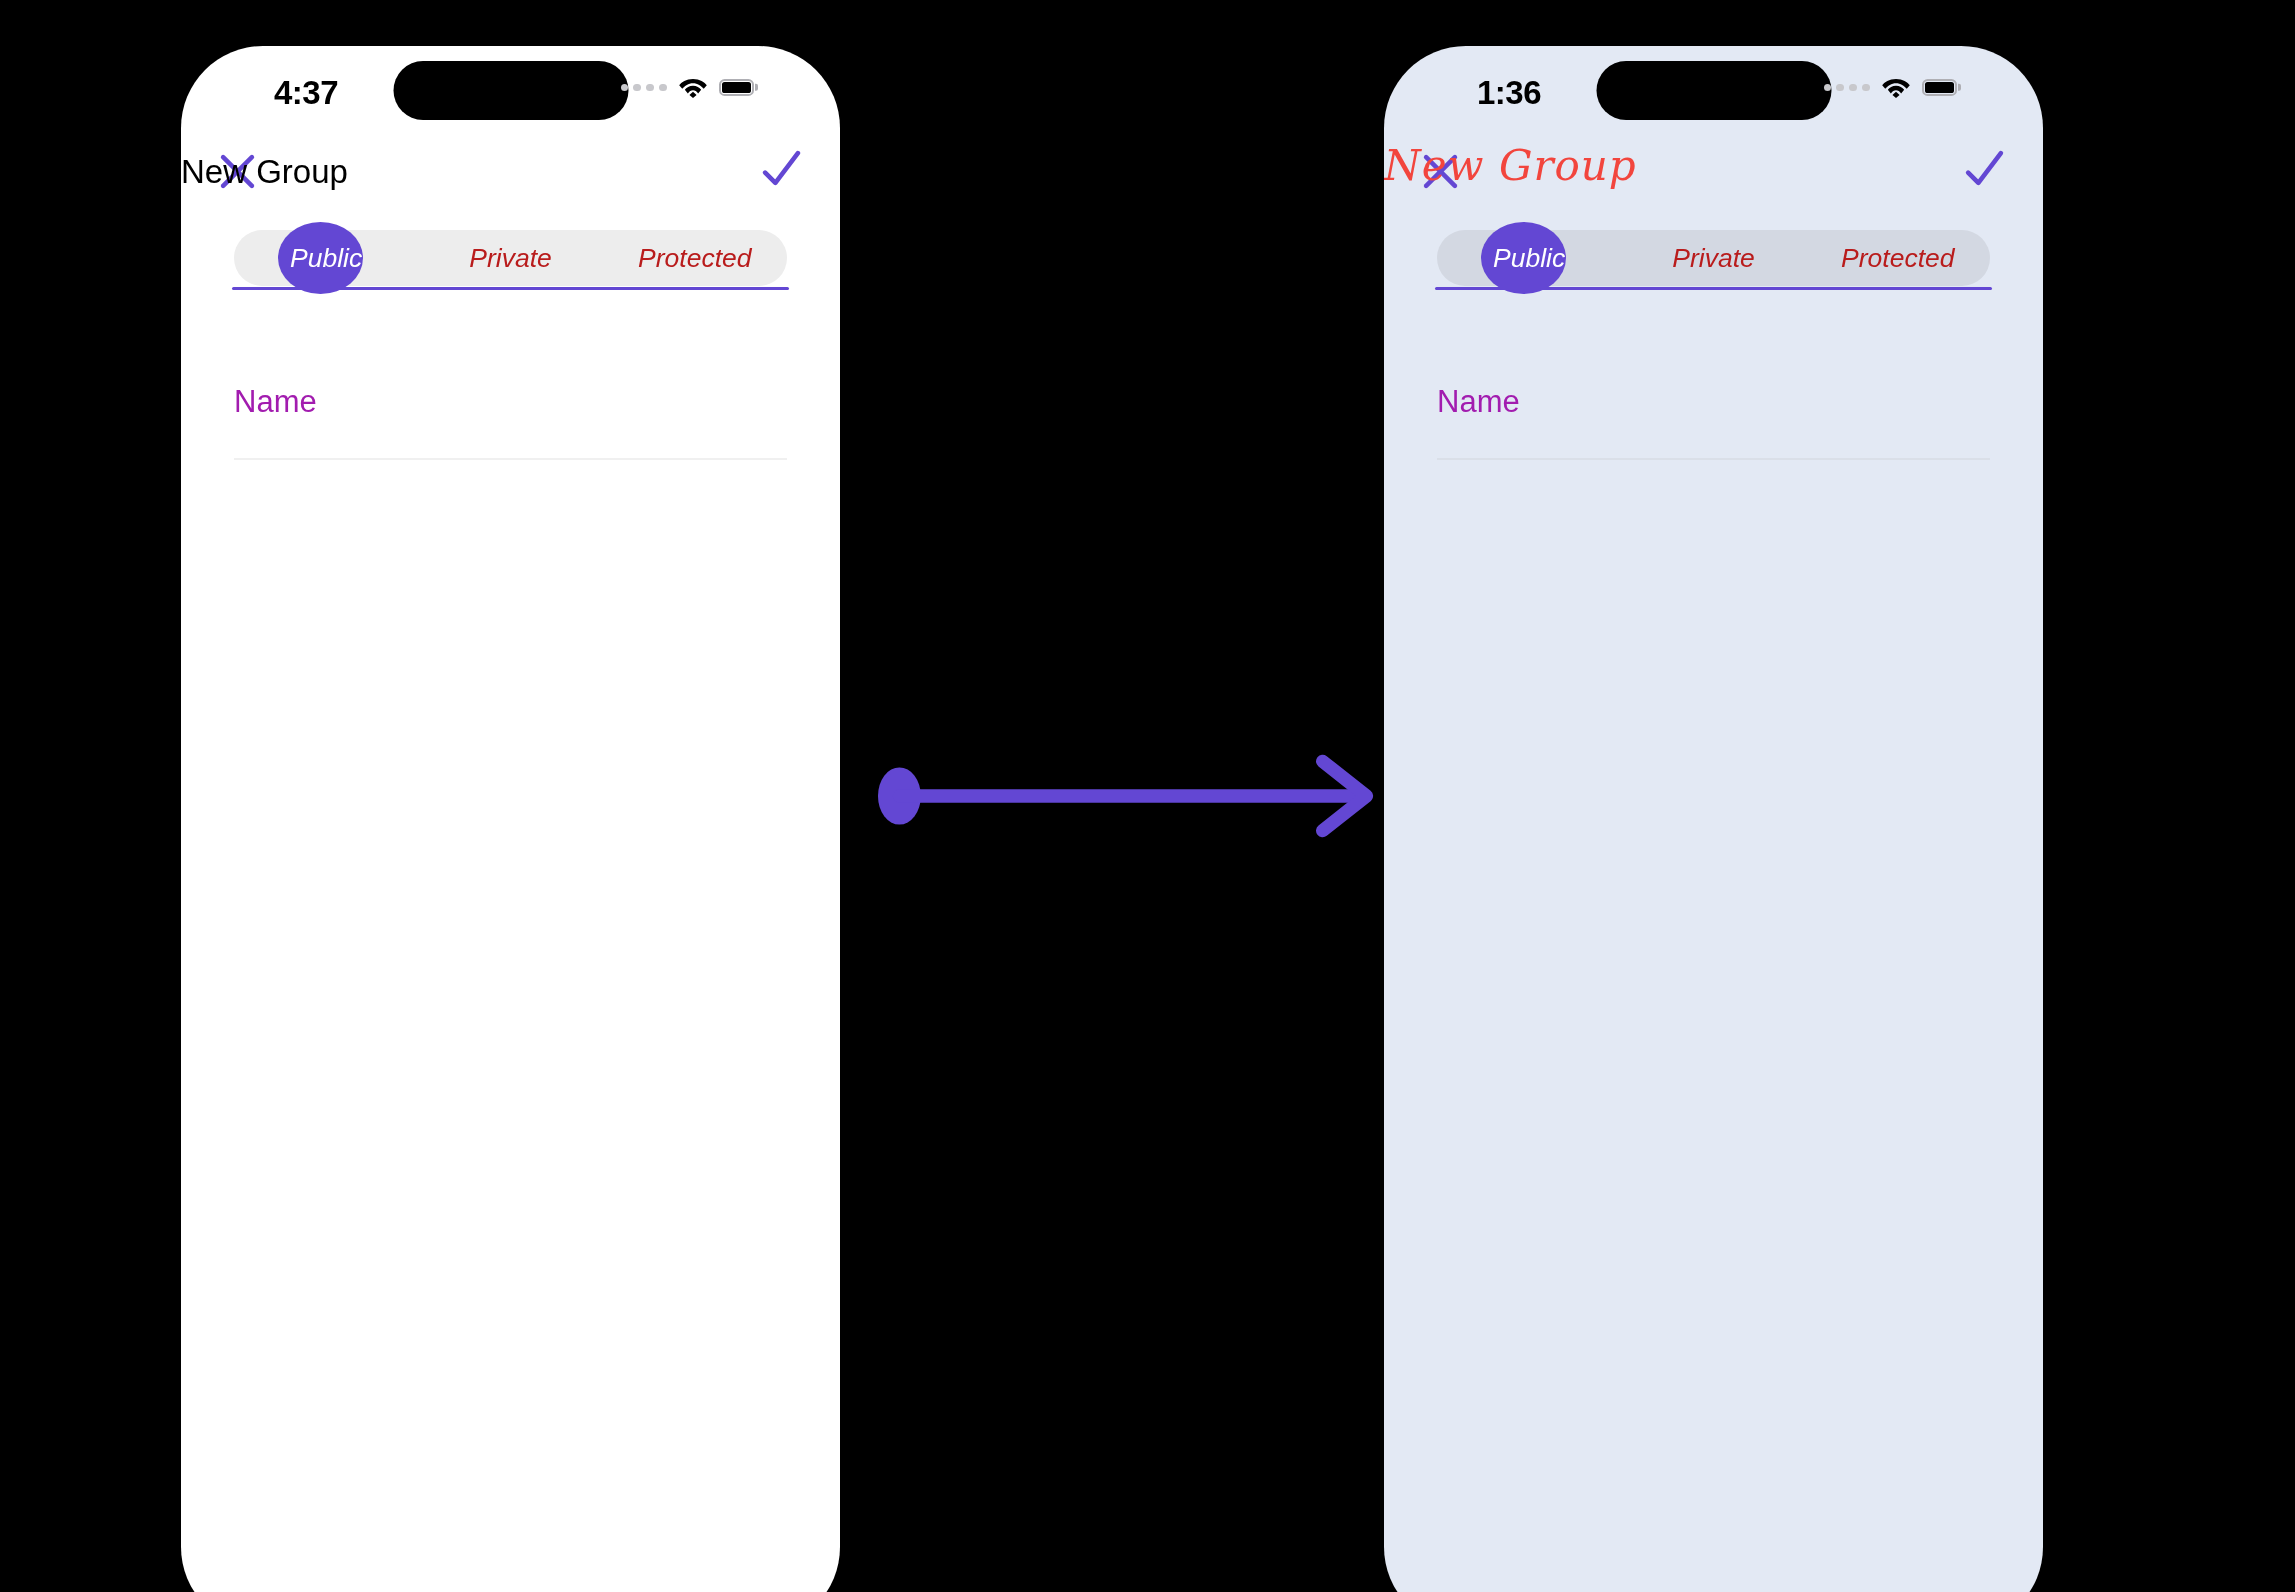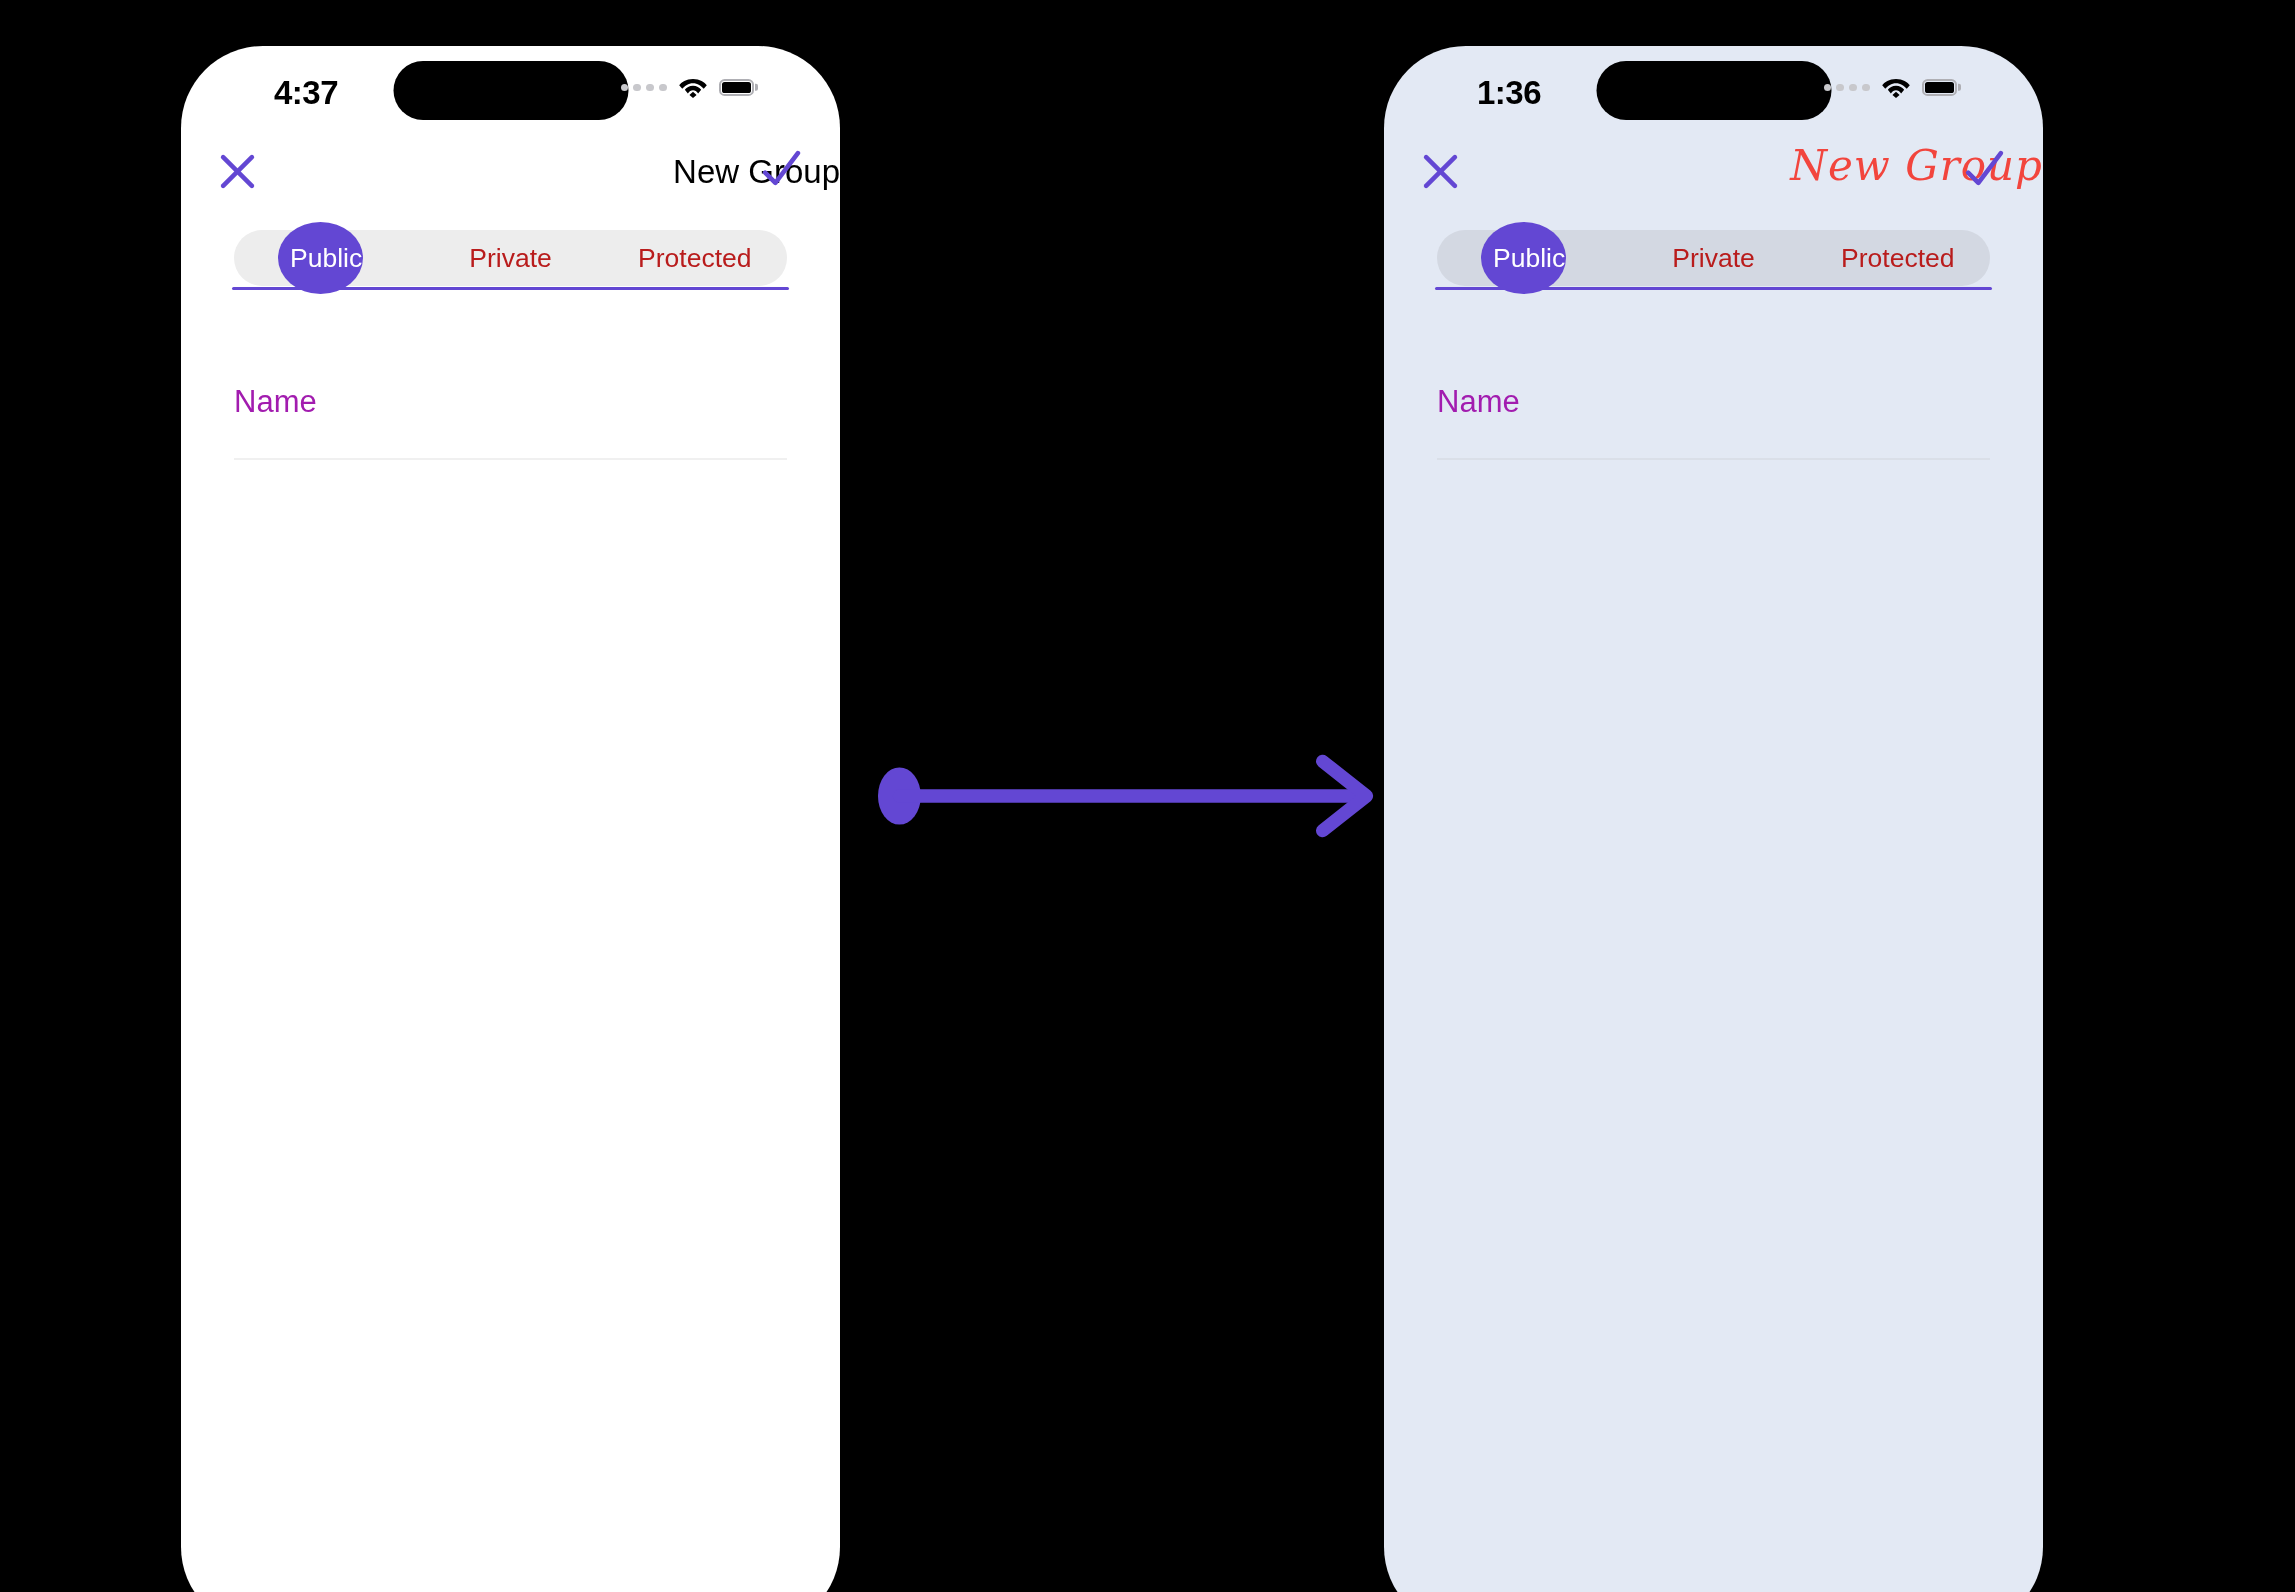--- a/index.html
+++ b/index.html
@@ -108,21 +108,21 @@
   .nav-check {
     position: absolute;
     right: 37px;
     top: 14.3px;
     width: 44px; height: 44px;
   }
   .nav-title {
     position: absolute;
     left: 0; right: 0;
     top: 20.4px;
-    text-align: right;
+    text-align: left;
     font-size: 33px;
     color: #000000;
   }
   .nav-title.script {
     top: 8.2px;
     font-family: "DejaVu Serif", serif;
     font-style: italic;
     font-size: 42px;
     color: #F2453D;
     letter-spacing: 1px;
@@ -134,20 +134,21 @@
     left: 53px;
     right: 53px;
     top: 184px;
     height: 56px;
   }
   .tabbar {
     position: absolute;
     inset: 0;
     border-radius: 28px;
     display: flex;
+    font-style: italic;
   }
   .tabbar-left  { background: #EDEDED; }
   .tabbar-right { background: #D3D8E2; }
   .tab {
     flex: 1;
     display: flex;
     align-items: center;
     justify-content: center;
     position: relative;
     z-index: 2;

